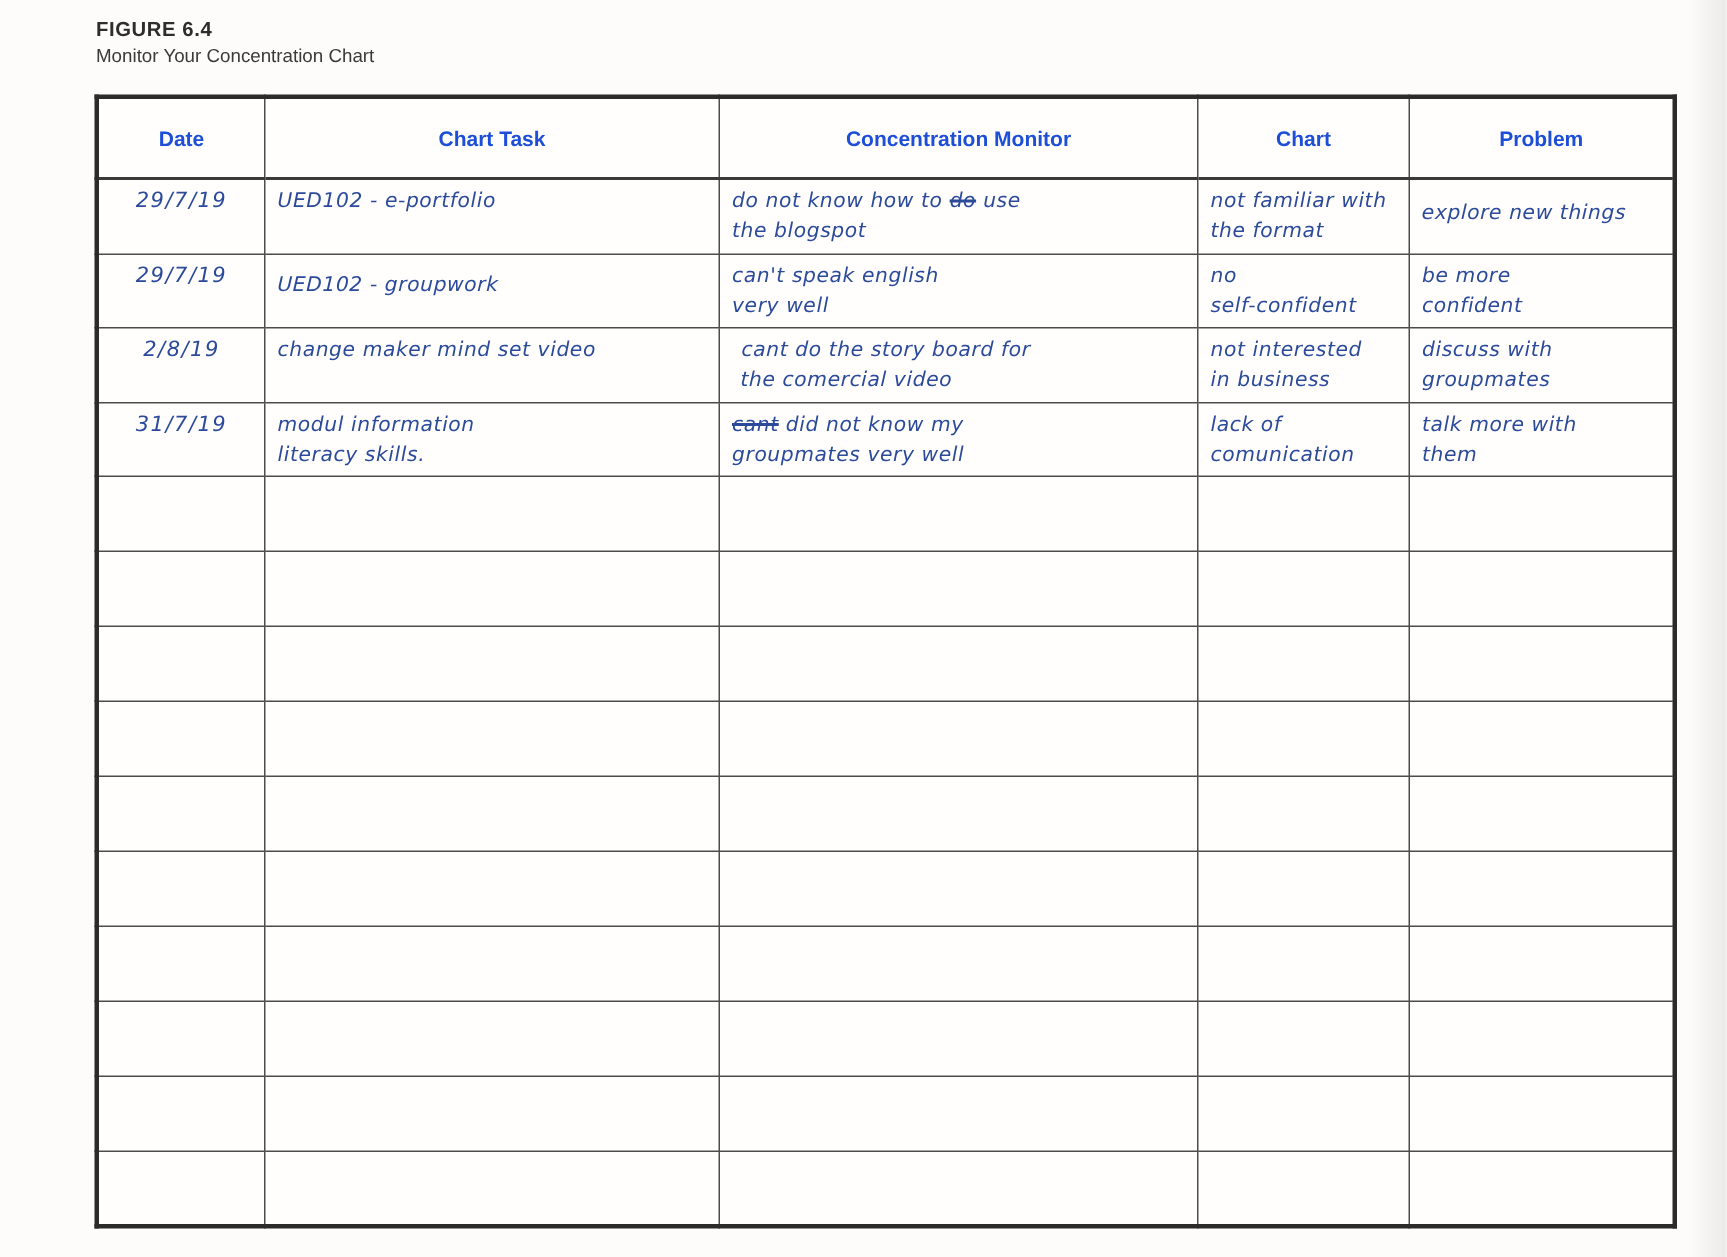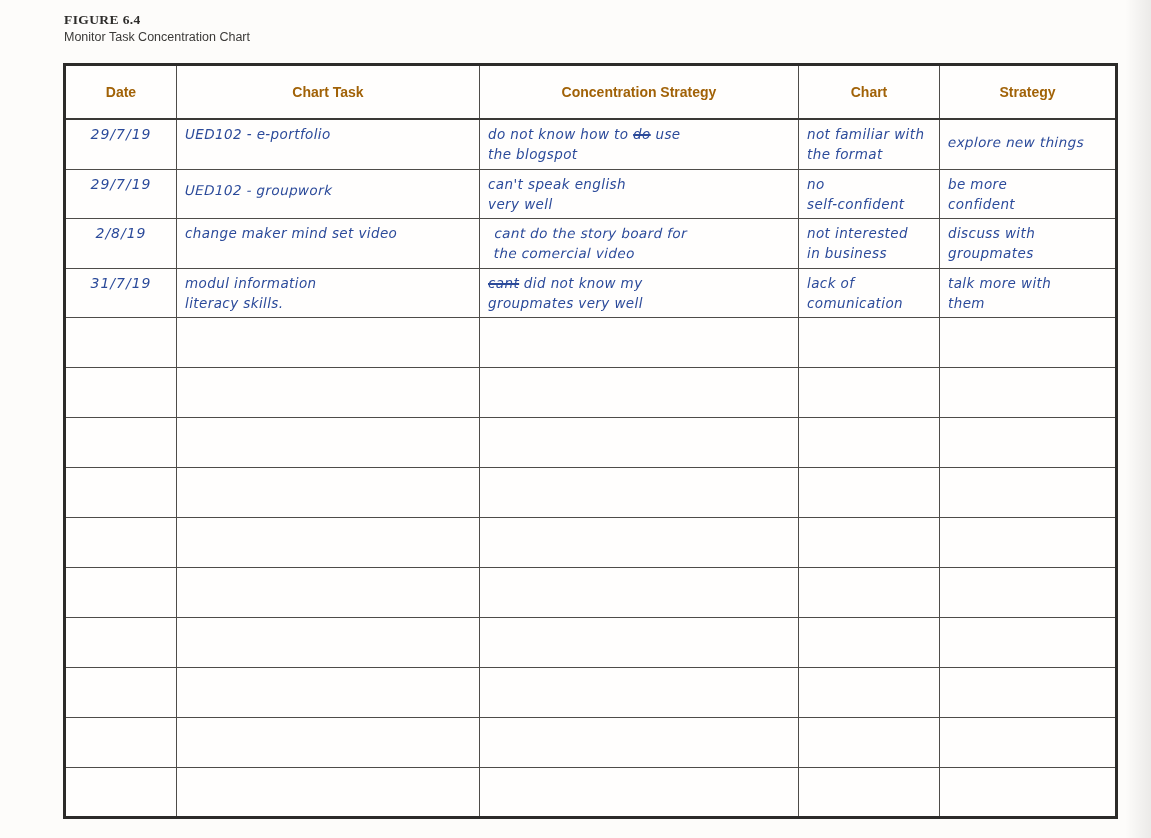--- a/index.html
+++ b/index.html
@@ -9,42 +9,42 @@
     font-family:"Liberation Sans","DejaVu Sans",sans-serif;
   }
   
   .scan-shadow{
     position:absolute;top:0;right:0;width:26px;height:838px;
     background:linear-gradient(to right, rgba(0,0,0,0), rgba(0,0,0,0.07));
     pointer-events:none;
   }
   .fig-label{
     position:absolute;left:64px;top:12px;
-    font-size:13.5px;font-weight:bold;color:#2e2d2b;letter-spacing:.4px;font-family:Liberation Serif, serif;
+    font-size:13.5px;font-weight:bold;color:#2e2d2b;letter-spacing:.4px;
   }
   .fig-title{
     position:absolute;left:64px;top:30px;
     font-size:12.5px;color:#3b3a38;
   }
   table.chart{
     position:absolute;left:63px;top:63px;
     width:1052px;height:749px;
     border-collapse:collapse;table-layout:fixed;
     background:#fffefd;
   }
   table.chart{border:3px solid #2c2b29;}
   table.chart td, table.chart th{
     border:1px solid #4e4c49;
     padding:4px 8px;
     vertical-align:top;
     overflow:hidden;
   }
   tr.header-row th{
     height:44px;
-    font-size:14px;font-weight:bold;color:#a16207;
+    font-size:14px;font-weight:bold;color:#1d4ed8;
     text-align:center;vertical-align:middle;
     border-bottom:2px solid #3a3936;
   }
   tr.data-row{height:49px;}
   tr.empty-row{height:50px;}
   
   .hw{
     font-family:"DejaVu Sans",sans-serif;
     font-style:italic;
     color:#2b4a9a;
@@ -57,38 +57,38 @@
   td.date-cell .hw{font-size:14px;letter-spacing:1px;}
   .hw-line{display:block;white-space:nowrap;}
   .strike{text-decoration:line-through;text-decoration-thickness:2px;}
 </style>
 </head>
 <body>
 
 <div class="scan-shadow"></div>
 
 <div class="fig-label">FIGURE 6.4</div>
-<div class="fig-title">Monitor Task Concentration Chart</div>
+<div class="fig-title">Monitor Your Concentration Chart</div>
 
 <table class="chart">
   <colgroup>
     <col style="width:112px">
       <col style="width:303px">
       <col style="width:319px">
       <col style="width:141px">
       <col style="width:177px">
   </colgroup>
 
   <tbody>
       <tr class="header-row">
     <th>Date</th>
     <th>Chart Task</th>
-    <th>Concentration Strategy</th>
+    <th>Concentration Monitor</th>
     <th>Chart</th>
-    <th>Strategy</th>
+    <th>Problem</th>
   </tr>
 
   <tr class="data-row">
     <td class="date-cell"><span class="hw">29/7/19</span></td>
     <td><span class="hw"><span class="hw-line">UED102 - e-portfolio</span></span></td>
     <td><span class="hw">
       <span class="hw-line"><span>do not know how to </span><span class="strike">do</span><span> use</span></span>
       <span class="hw-line">the blogspot</span>
     </span></td>
     <td><span class="hw">

